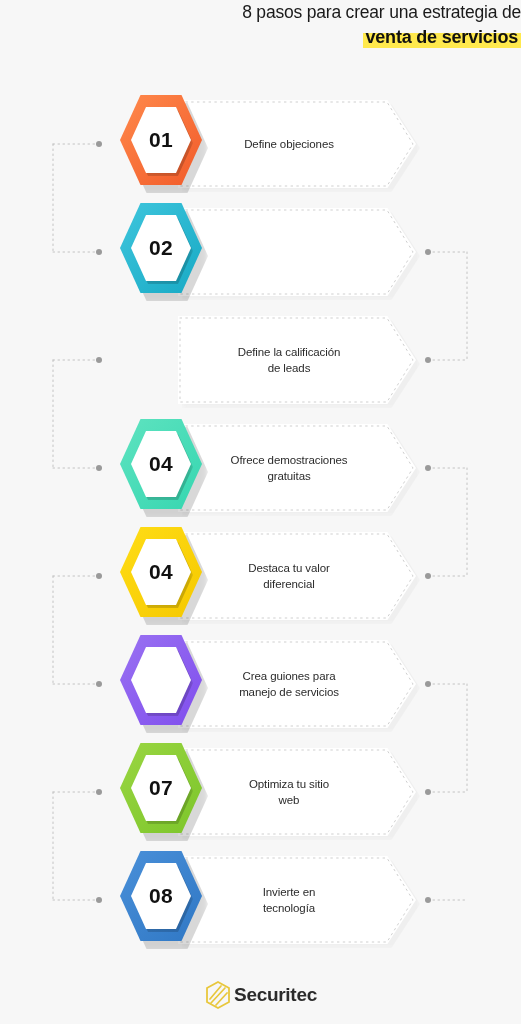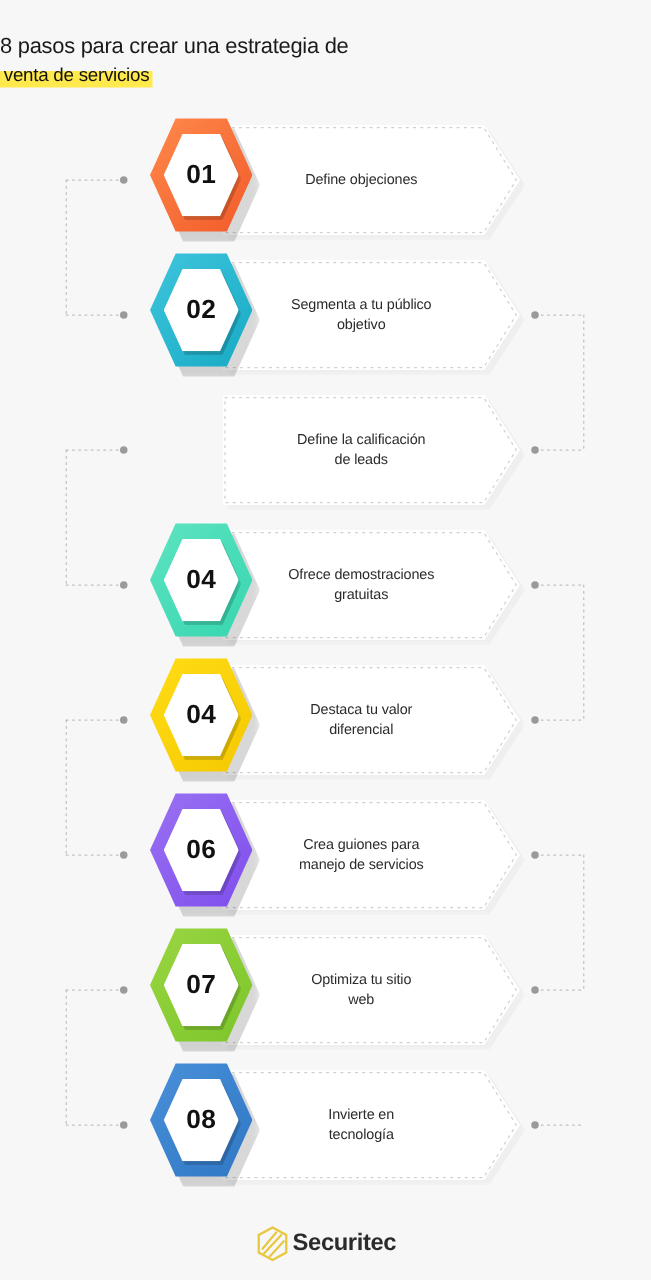--- a/index.html
+++ b/index.html
@@ -24,37 +24,36 @@
     height: 1024px;
   }
 
   
   .header {
     position: absolute;
     top: 0;
     left: 0;
     width: 521px;
     height: 90px;
-    text-align: left;
-    padding-top: 24px;
+    text-align: right;
   }
   .title-line1 {
     font-size: 17.5px;
     font-weight: 400;
     color: #1a1a1a;
     letter-spacing: -0.2px;
     line-height: 24px;
   }
   .title-line2-wrap {
     line-height: 24px;
     margin-top: 1px;
   }
   .title-line2 {
-    font-size: 15px;
-    font-weight: 400;
+    font-size: 18px;
+    font-weight: 700;
     color: #111111;
     letter-spacing: -0.2px;
     background: linear-gradient(to top, #ffe94d 0%, #ffe94d 72%, rgba(255,233,77,0) 72%);
     padding: 0 3px 1px 3px;
     box-decoration-break: clone;
     -webkit-box-decoration-break: clone;
   }
 
   
   .connectors {
@@ -270,22 +269,20 @@
       <div class="hex-inner"></div>
       <div class="hex-num">01</div>
     </div>
   </div>
       <div class="step">
     <div class="card-shadow"></div>
     <div class="card"></div>
     <svg class="card-dots" viewBox="0 0 238 88">
       <polygon points="2,2 209,2 235,44 209,86 2,86" fill="none" stroke="#cfcfcf" stroke-width="1" stroke-dasharray="1.6 4.2" stroke-linecap="round"></polygon>
     </svg>
-    <div class="card-label">Segmenta a tu público
-objetivo</div>
 
     <div class="hex-wrap">
       <div class="hex-shadow"></div>
       <div class="hex-outer" style="background: linear-gradient(135deg, rgb(63, 198, 221) 0%, rgb(23, 169, 196) 100%);"></div>
       <div class="hex-inner-shadow"></div>
       <div class="hex-inner"></div>
       <div class="hex-num">02</div>
     </div>
   </div>
       <div class="step">
@@ -339,21 +336,20 @@
       <polygon points="2,2 209,2 235,44 209,86 2,86" fill="none" stroke="#cfcfcf" stroke-width="1" stroke-dasharray="1.6 4.2" stroke-linecap="round"></polygon>
     </svg>
     <div class="card-label">Crea guiones para
 manejo de servicios</div>
 
     <div class="hex-wrap">
       <div class="hex-shadow"></div>
       <div class="hex-outer" style="background: linear-gradient(135deg, rgb(154, 114, 242) 0%, rgb(127, 77, 237) 100%);"></div>
       <div class="hex-inner-shadow"></div>
       <div class="hex-inner"></div>
-      <div class="hex-num">06</div>
     </div>
   </div>
       <div class="step">
     <div class="card-shadow"></div>
     <div class="card"></div>
     <svg class="card-dots" viewBox="0 0 238 88">
       <polygon points="2,2 209,2 235,44 209,86 2,86" fill="none" stroke="#cfcfcf" stroke-width="1" stroke-dasharray="1.6 4.2" stroke-linecap="round"></polygon>
     </svg>
     <div class="card-label">Optimiza tu sitio
 web</div>

